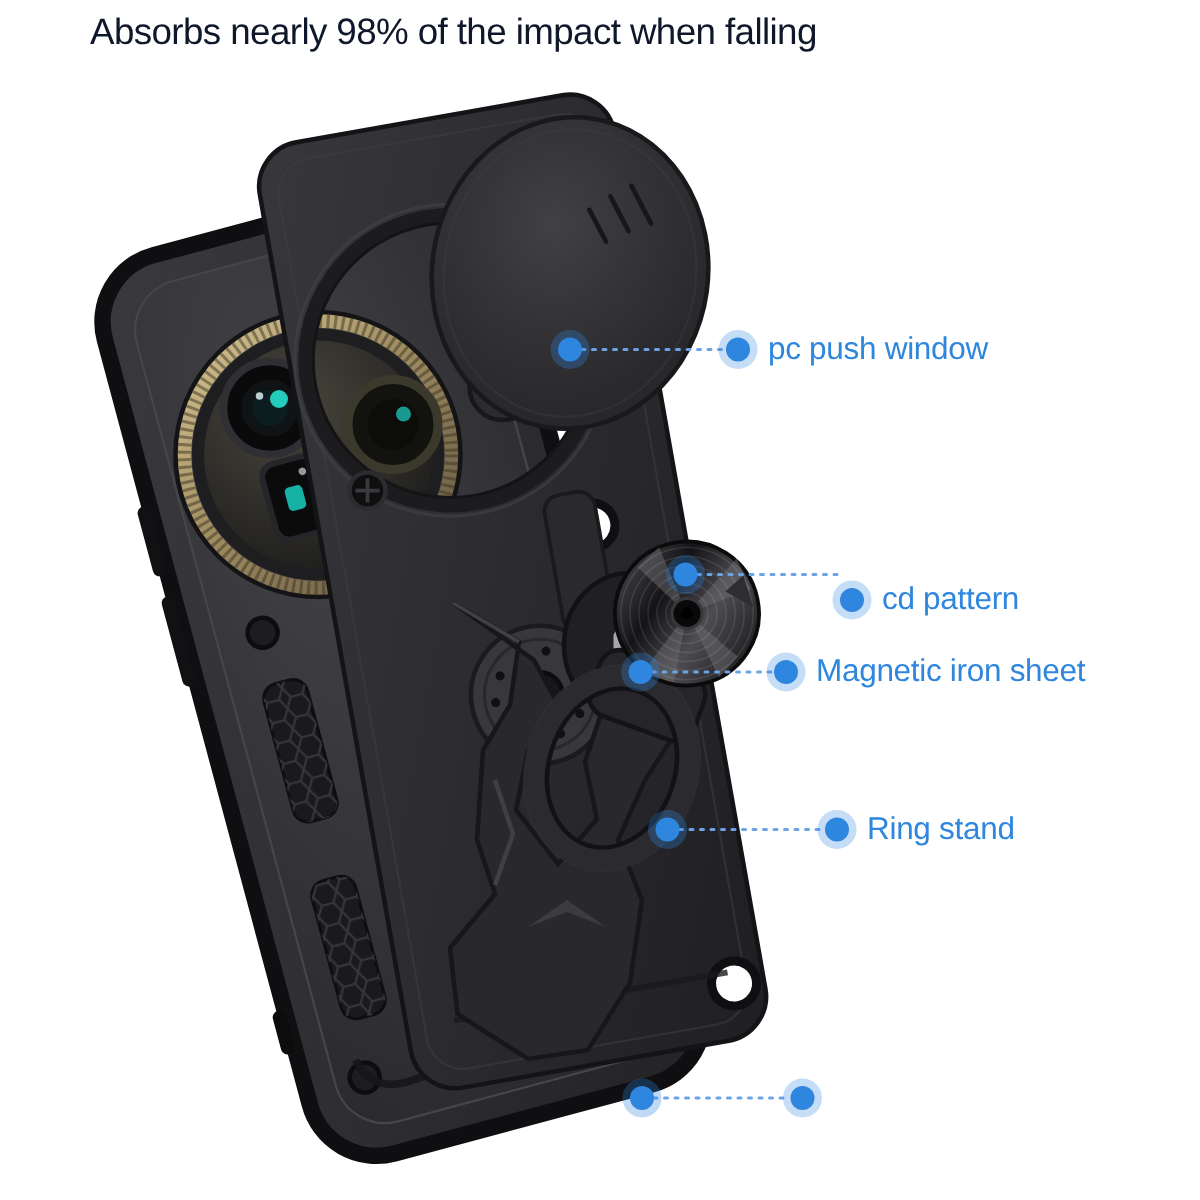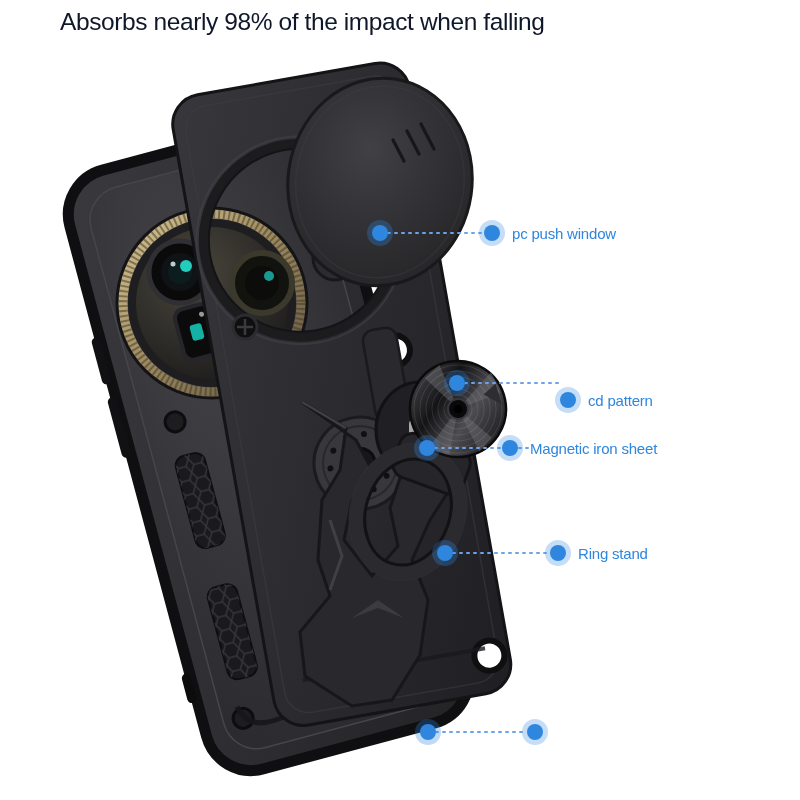--- a/index.html
+++ b/index.html
@@ -16,21 +16,21 @@
   .stage{position:absolute;left:0;top:0;}
   .callout{
     position:absolute;display:flex;align-items:center;height:30px;gap:12px;
     color:#2e86de;
   }
   .callout .dot{
     width:16px;height:16px;border-radius:50%;background:#2e86de;
     box-shadow:0 0 0 5px rgba(46,134,222,0.28);
     flex:0 0 auto;
   }
-  .callout .label{font-size:15px;letter-spacing:-0.2px;white-space:nowrap;}
+  .callout .label{font-size:21px;letter-spacing:-0.2px;white-space:nowrap;}
 </style>
 </head>
 <body>
 
 <div class="headline">
   <div>Absorbs nearly 98% of the impact when falling</div>
 </div>
 
 <svg class="stage" width="800" height="800" viewBox="0 0 800 800">
   <defs>
@@ -258,21 +258,21 @@
 </svg>
 
 <div class="callout" style="left:484px;top:218px;">
   <span class="dot"></span>
   <span class="label">pc push window</span>
 </div>
 <div class="callout" style="left:560px;top:369px;margin-top:16px;">
   <span class="dot"></span>
   <span class="label">cd pattern</span>
 </div>
-<div class="callout" style="left:502px;top:433px;">
+<div class="callout" style="left:516px;top:433px;">
   <span class="dot"></span>
   <span class="label">Magnetic iron sheet</span>
 </div>
 <div class="callout" style="left:550px;top:538px;">
   <span class="dot"></span>
   <span class="label">Ring stand</span>
 </div>
 <div class="callout" style="left:527px;top:717px;">
   <span class="dot"></span>
 </div>

